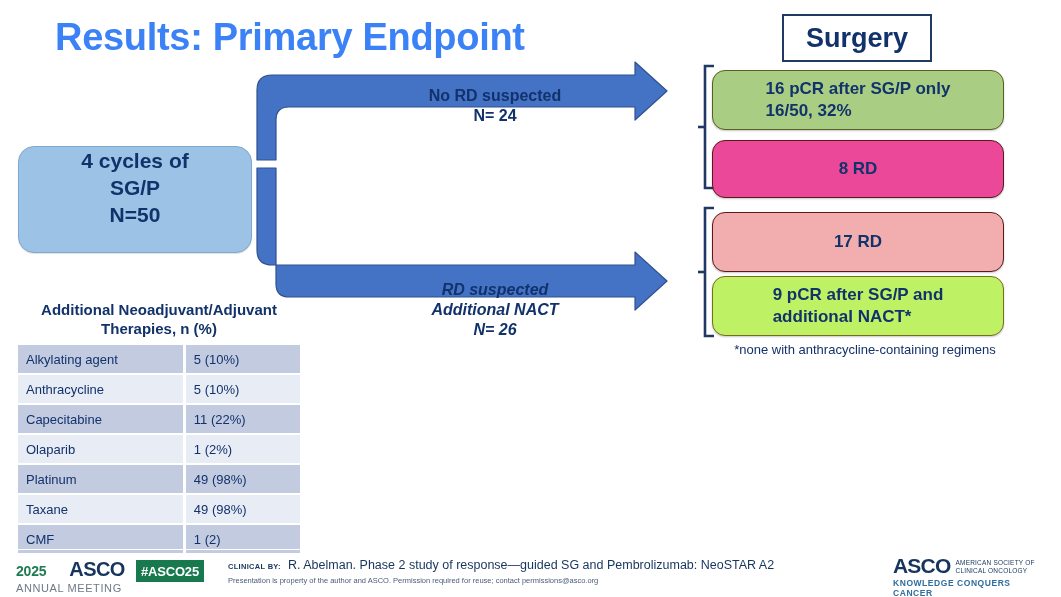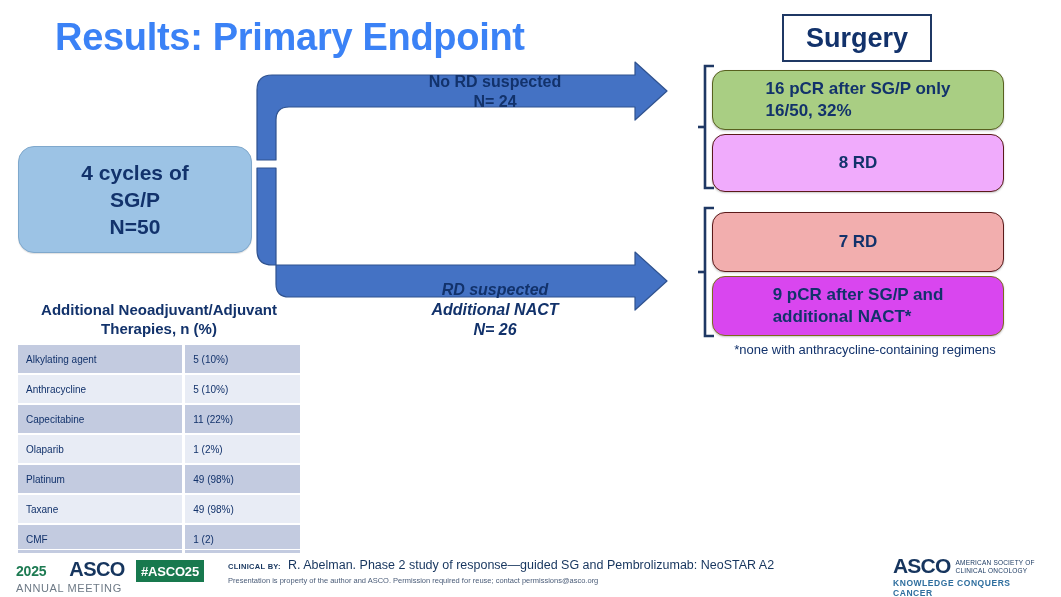--- a/index.html
+++ b/index.html
@@ -14,73 +14,73 @@
   #slide-title{
     left:55px;top:14px;width:560px;
     font-size:38px;font-weight:bold;color:#3b82f6;
     letter-spacing:-0.3px;line-height:46px;
   }
 
   
   #start-box{
     left:18px;top:146px;width:232px;height:105px;
     background:#9CC3E5;border:1px solid #7FA8CC;border-radius:16px;
-    display:flex;align-items:center;justify-content:center;text-align:center;
+    display:flex;align-items:flex-start;justify-content:center;text-align:center;
     font-size:21px;font-weight:bold;color:#12326B;line-height:27px;
     box-shadow:0 1px 1px rgba(0,0,0,.12);
   }
 
   
   #flow-svg{left:255px;top:60px;}
 
   .flow-label{
     text-align:center;font-size:16px;font-weight:bold;color:#12326B;line-height:20px;
   }
-  #label-no-rd{left:335px;top:72px;width:320px;}
+  #label-no-rd{left:335px;top:86px;width:320px;}
   #label-rd{left:335px;top:280px;width:320px;font-style:italic;}
 
   
   #surgery-box{
     left:782px;top:14px;width:146px;height:44px;
     background:#ffffff;border:2px solid #1F3864;
     display:flex;align-items:center;justify-content:center;
     font-size:27px;font-weight:bold;color:#12326B;
   }
 
   
   .result-box{
     left:712px;width:290px;
     border-radius:13px;
     display:flex;align-items:center;justify-content:center;
     font-size:17px;font-weight:bold;color:#12326B;line-height:22px;
     box-shadow:0 1px 2px rgba(0,0,0,.22);
   }
   #box-pcr-only{top:70px;height:58px;background:#A9CE83;border:1.5px solid #58601F;}
-  #box-8rd{top:134px;height:56px;background:#f0abfc;border:1.5px solid #5B1A1A;}
+  #box-8rd{top:140px;height:56px;background:#ec4899;border:1.5px solid #5B1A1A;}
   #box-17rd{top:212px;height:58px;background:#F2AEAE;border:1.5px solid #5B1A1A;}
-  #box-pcr-nact{top:276px;height:58px;background:#d946ef;border:1.5px solid #7C6B1E;}
+  #box-pcr-nact{top:276px;height:58px;background:#bef264;border:1.5px solid #7C6B1E;}
 
   
   #brackets{left:698px;top:64px;}
 
   #footnote{
     left:700px;top:342px;width:330px;text-align:center;
     font-size:13px;color:#12326B;font-weight:normal;
   }
 
   
   #table-title{
     left:16px;top:300px;width:286px;text-align:center;
     font-size:15px;font-weight:bold;color:#12326B;line-height:19px;
   }
   #therapy-table{
     left:18px;top:345px;width:282px;border-collapse:separate;border-spacing:0;
   }
   #therapy-table td{
-    font-size:10px;color:#12326B;padding:5px 8px;height:18px;
+    font-size:13px;color:#12326B;padding:5px 8px;height:18px;
     border-bottom:2px solid #ffffff;
   }
   #therapy-table td.c1{width:162px;border-right:3px solid #ffffff;}
   #therapy-table td.c2{width:110px;margin-left:27px;}
   #therapy-table tr.odd td{background:#C3CBE0;}
   #therapy-table tr.even td{background:#E8ECF5;}
 
   
   #footer-rule{left:0;top:549px;width:1061px;height:1px;background:#ffffff;}
   #asco-meeting{left:16px;top:558px;width:120px;}
@@ -156,21 +156,21 @@
     <div>16 pCR after SG/P only</div>
     <div>16/50, 32%</div>
   </div>
 </div>
 
 <div class="abs result-box" id="box-8rd">
   <div>8 RD</div>
 </div>
 
 <div class="abs result-box" id="box-17rd">
-  <div>7 RD</div>
+  <div>17 RD</div>
 </div>
 
 <div class="abs result-box" id="box-pcr-nact">
   <div>
     <div>9 pCR after SG/P and</div>
     <div>additional NACT*</div>
   </div>
 </div>
 
 <div class="abs" id="footnote">*none with anthracycline-containing regimens</div>

